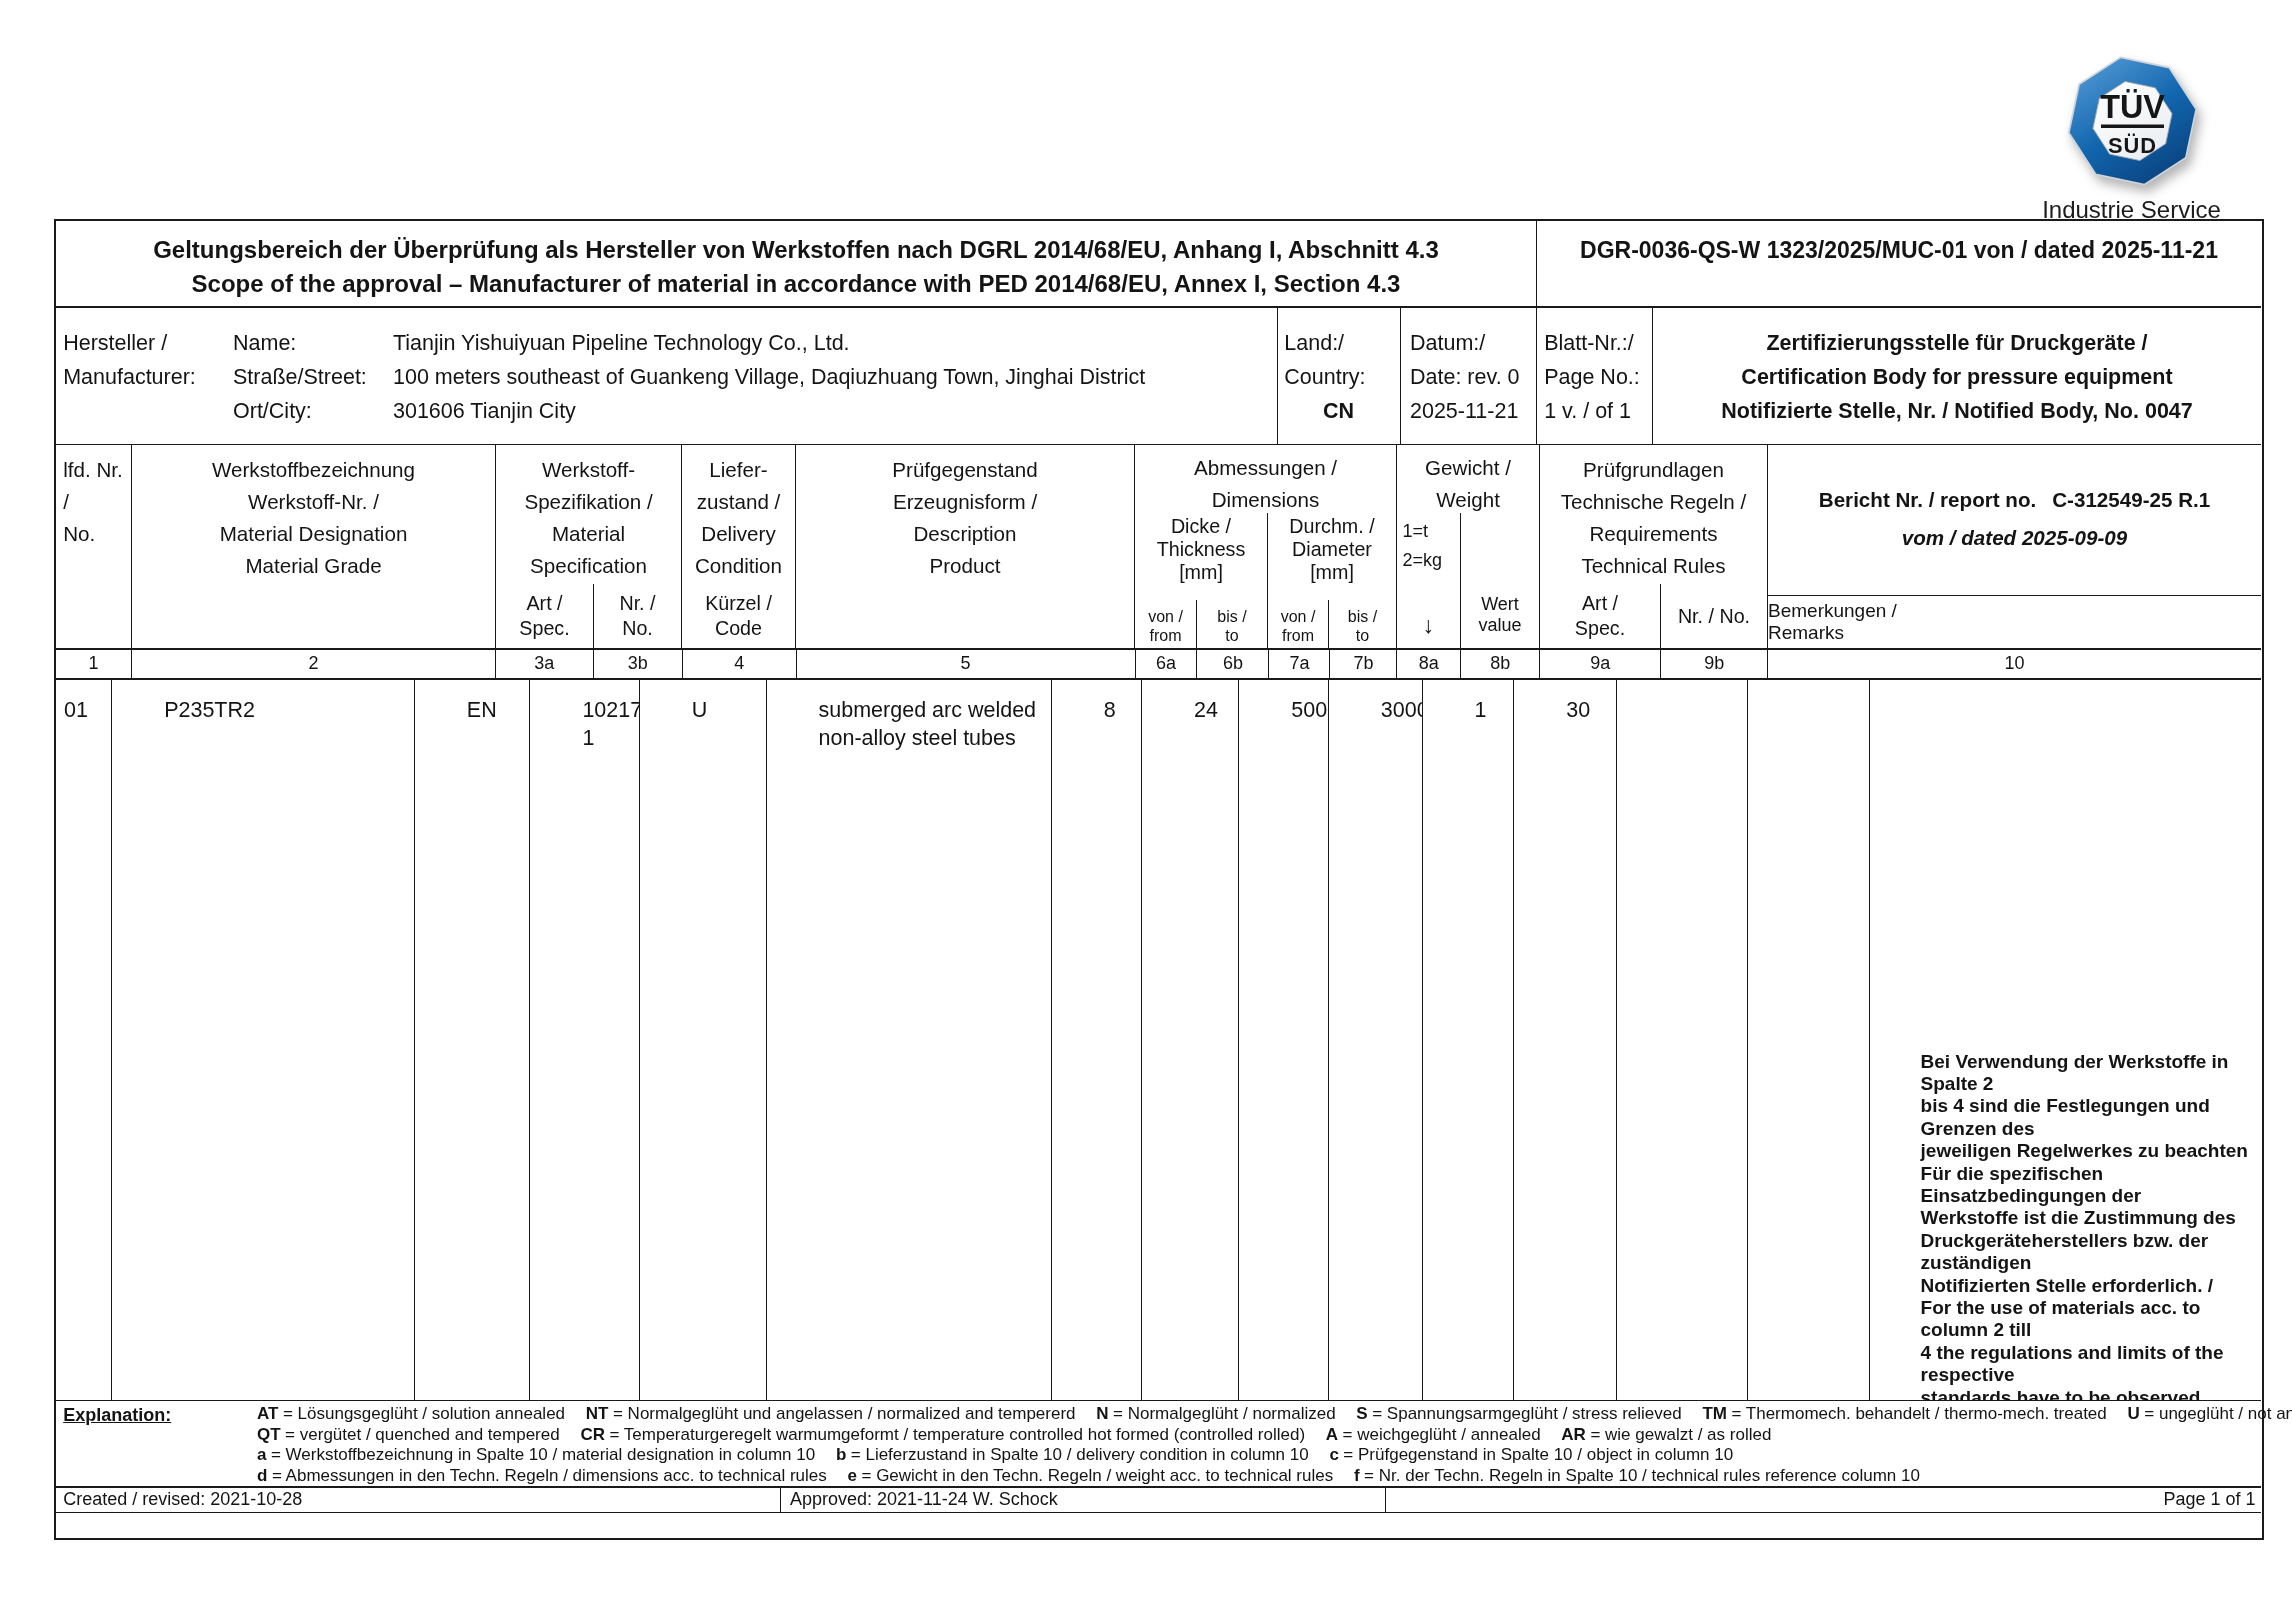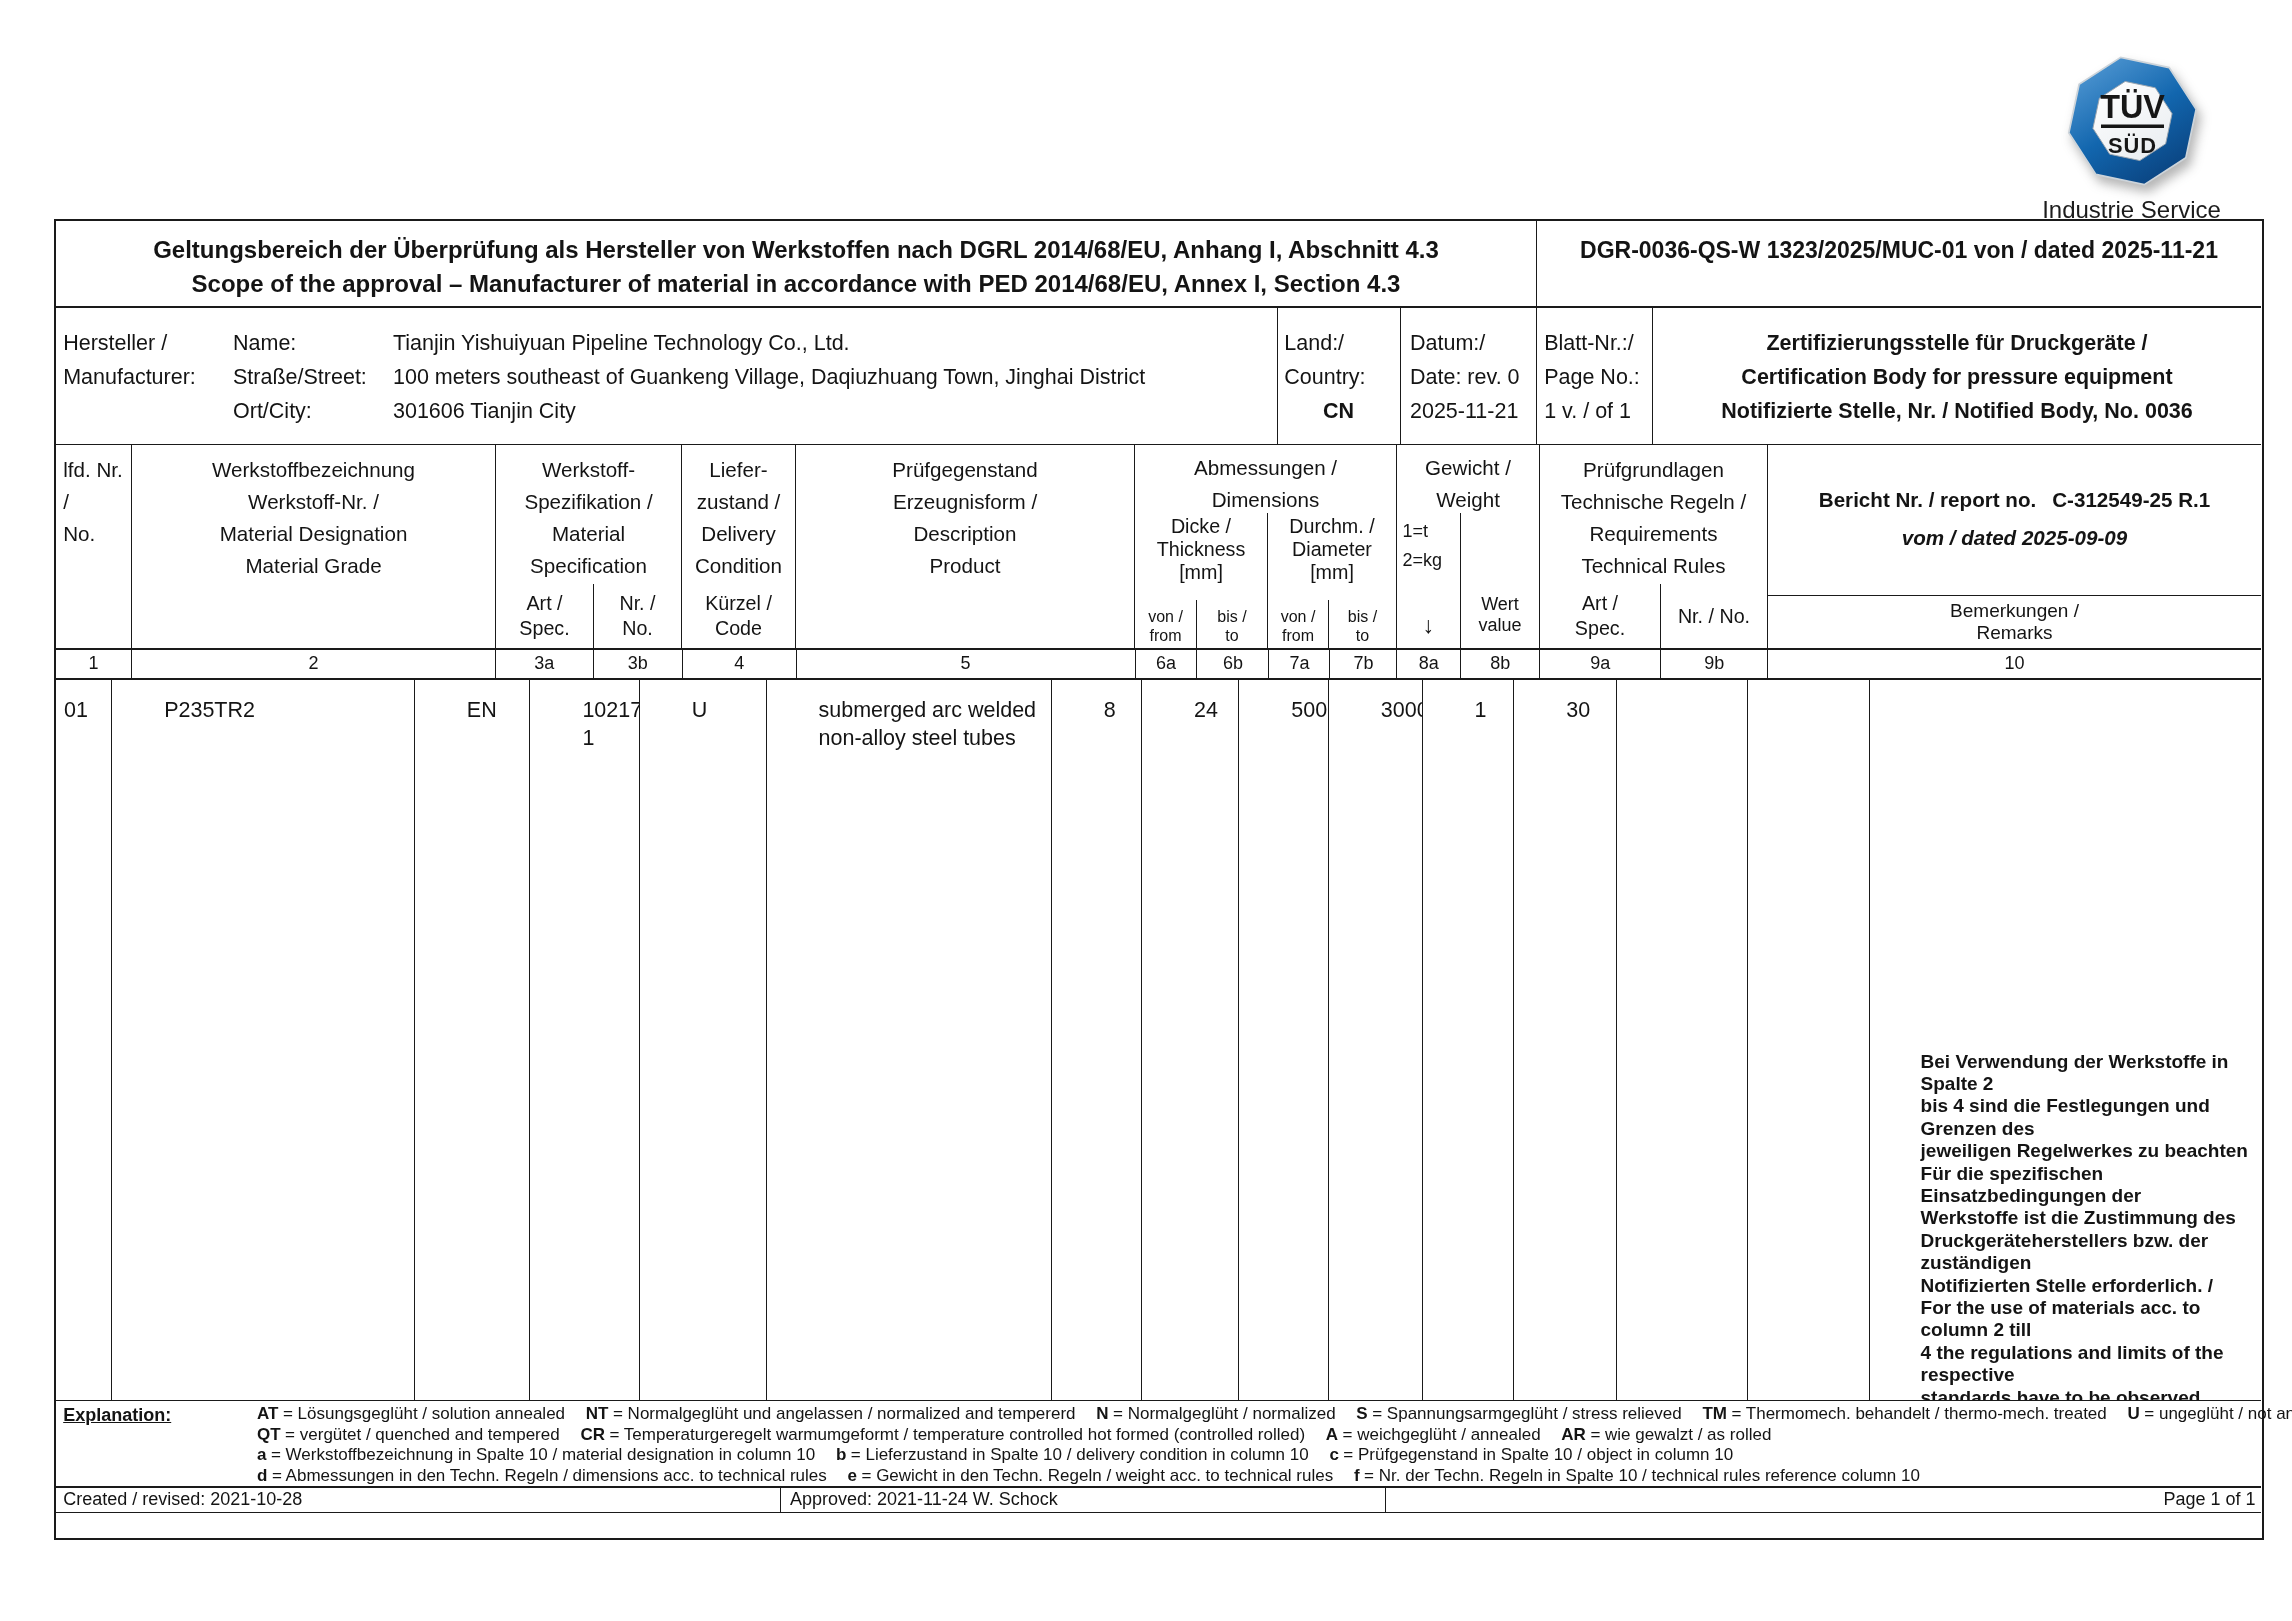--- a/index.html
+++ b/index.html
@@ -75,21 +75,21 @@
   .w8a{width:64px;flex:none;box-sizing:border-box;border-right:1.8px solid #1a1a1a;
        display:flex;flex-direction:column;}
   .w8units{font-size:18px;line-height:29.6px;padding:3.6px 0 0 5.4px;flex:1;}
   .w8arrow{font-size:23px;text-align:center;height:39px;line-height:32px;}
   .w8b{flex:1;display:flex;flex-direction:column;justify-content:flex-end;align-items:center;
        font-size:18px;line-height:20.6px;text-align:center;padding-bottom:12.5px;}
   .rep{flex:1;font-size:20.6px;font-weight:bold;line-height:38px;padding-top:36px;text-align:center;}
   .rep .dated{font-style:italic;}
   .rep .gap{display:inline-block;width:16px;}
   .bem{height:48px;border-top:1.8px solid #1a1a1a;font-size:19px;line-height:21.5px;
-       padding-top:3.6px;text-align:center;}
+       padding-top:3.6px;text-align:left;}
   
   .c1{width:76px;}.c2{width:364px;}.c3{width:98px;}.c4{width:89px;}.c5{width:114px;}
   .c6{width:339px;}.c7{width:62px;}.c8{width:72px;}.c9{width:61px;}.c10{width:67px;}
   .c11{width:64px;}.c12{width:79px;}.c13{width:121px;}.c14{width:107px;}.c15{width:493px;}
   .num{font-size:18px;line-height:26px;text-align:center;}
   .dat{font-size:21.5px;line-height:28px;padding:16px 0 0 8px;}
   .remarks-note{position:absolute;left:6.3px;right:7.2px;top:371px;font-size:19px;font-weight:bold;
                 line-height:22.4px;}
   
   .x-label{position:absolute;left:7.2px;top:4.5px;font-size:18px;font-weight:bold;text-decoration:underline;}
@@ -165,21 +165,21 @@
 Date: rev. 0</div>
         <div>2025-11-21</div>
       </div>
       <div class="cell m-page">
         <div class="ml">Blatt-Nr.:/
 Page No.:</div>
         <div>1 v. / of 1</div>
       </div>
       <div class="cell last m-cert ml">Zertifizierungsstelle für Druckgeräte /
 Certification Body for pressure equipment
-Notifizierte Stelle, Nr. / Notified Body, No. 0036</div>
+Notifizierte Stelle, Nr. / Notified Body, No. 0047</div>
     </div>
 
     <div class="row row-head">
       <div class="cell h-c1 ml">lfd. Nr.
 /
 No.</div>
       <div class="cell h-c2 h-main ml">Werkstoffbezeichnung
 Werkstoff-Nr. /
 Material Designation
 Material Grade</div>

